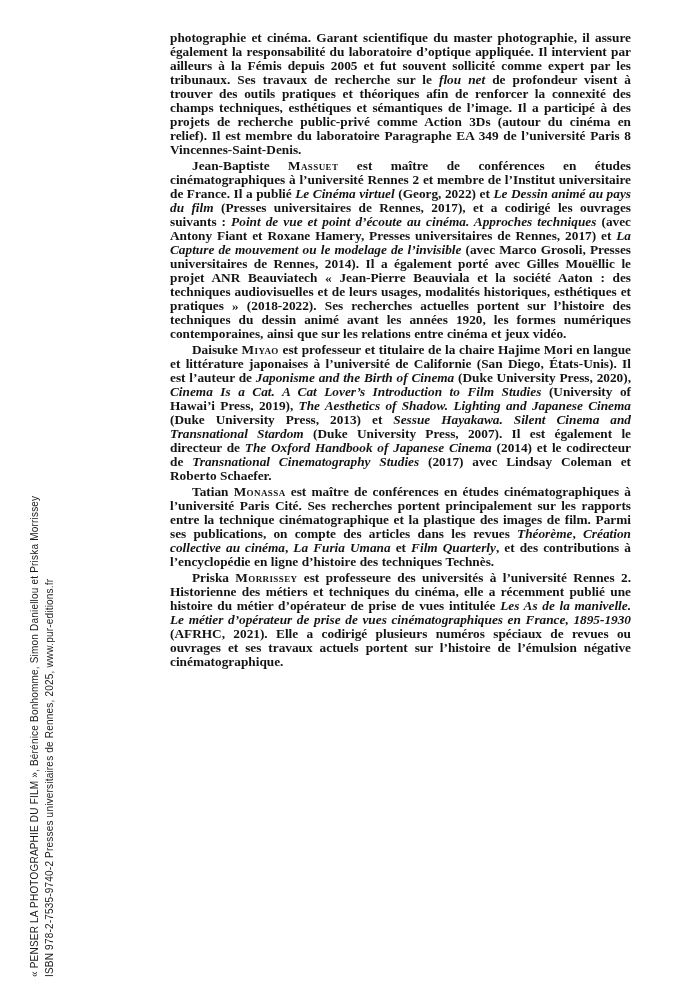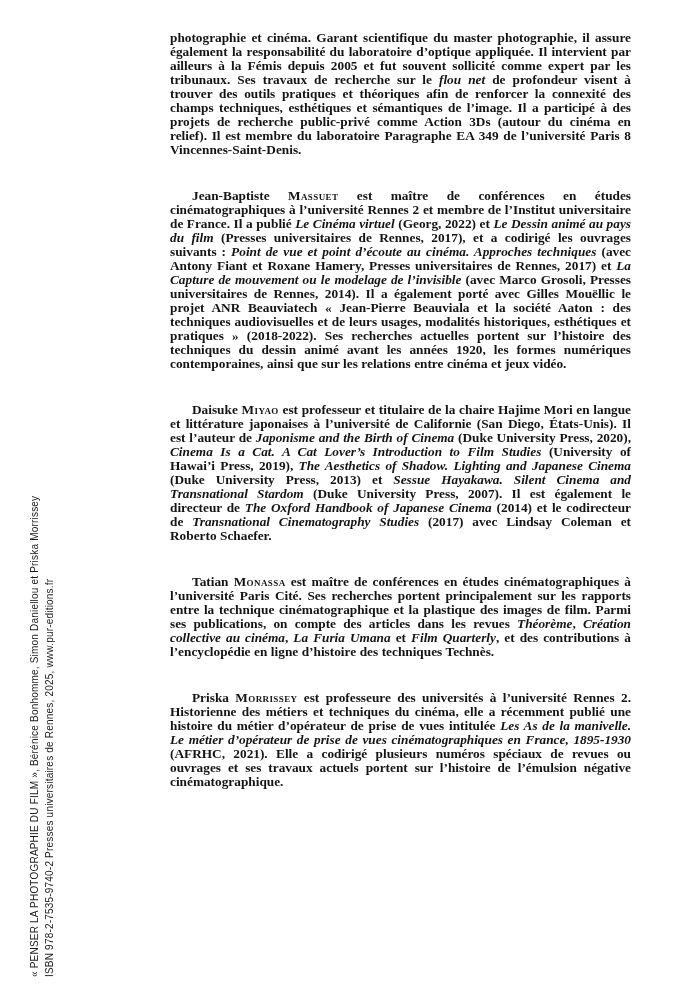--- a/index.html
+++ b/index.html
@@ -42,21 +42,21 @@
     hyphens: auto;
     -webkit-hyphens: auto;
     word-spacing: 0.2px;
     font-weight: bold;
   }
   .page-body p {
     margin: 0;
     text-indent: 22px;
   }
   .page-body p + p {
-    margin-top: 32px;
+    margin-top: 2px;
   }
   .page-body p.no-indent {
     text-indent: 0;
   }
   .run-italic {
     font-style: italic;
   }
   .run-smallcaps {
     font-variant: small-caps;
     letter-spacing: 0.4px;

